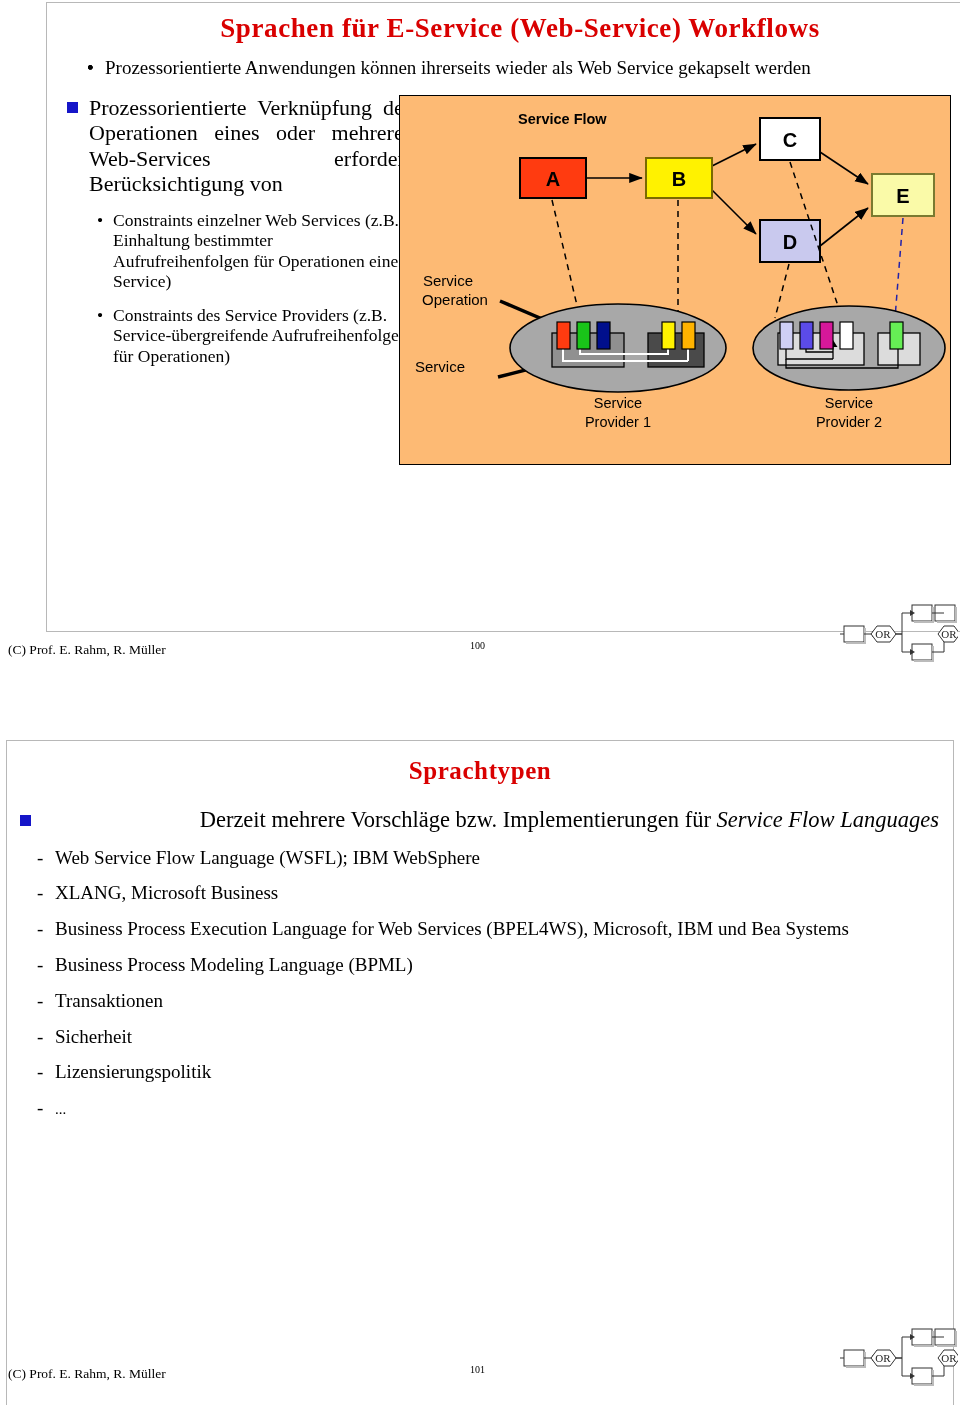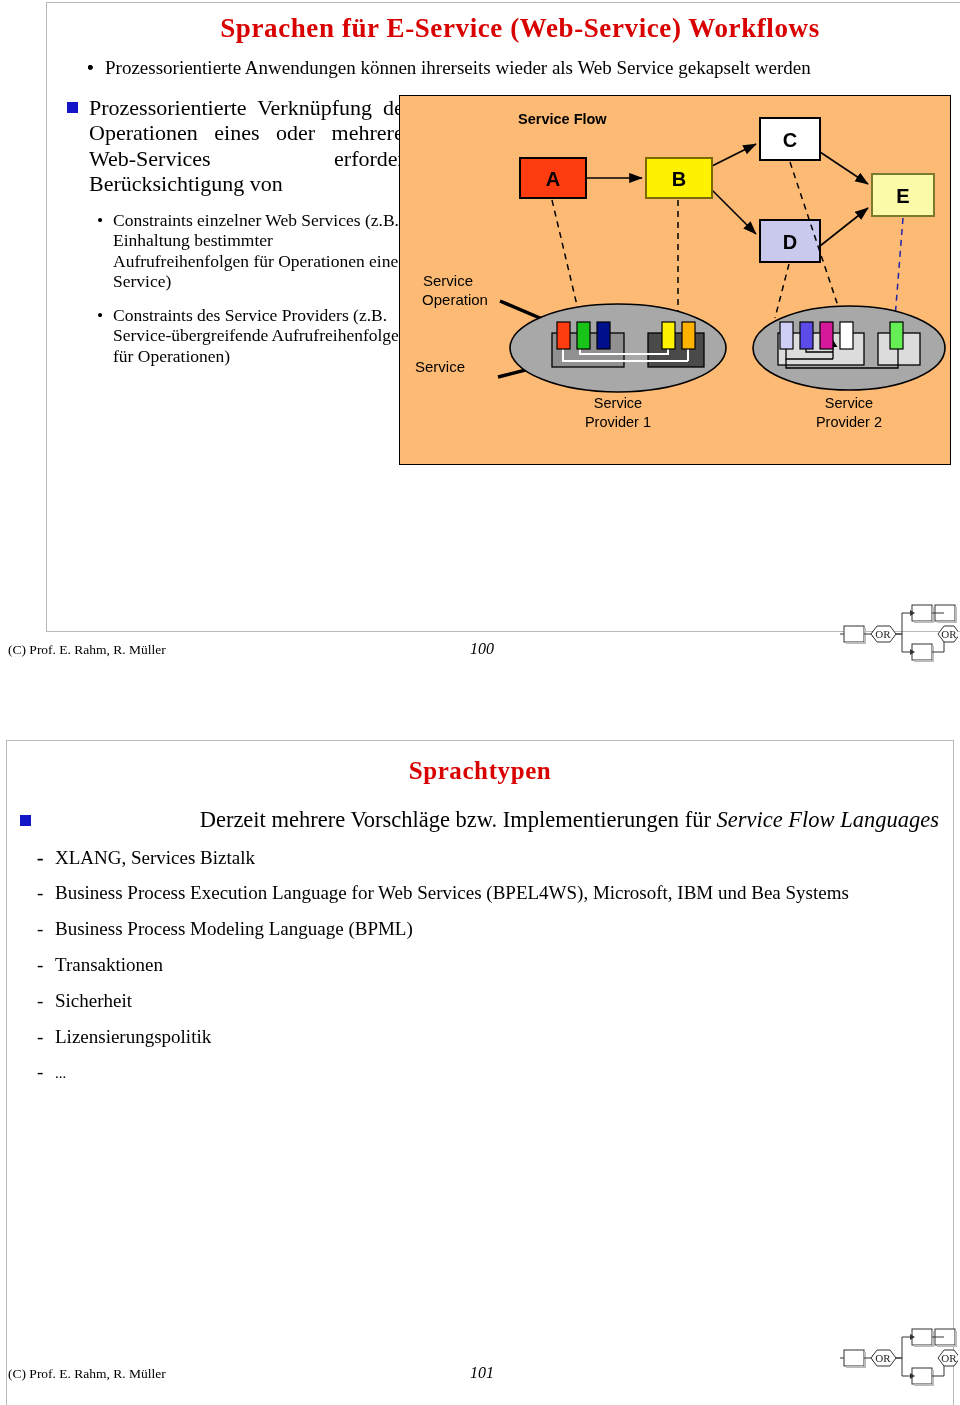--- a/index.html
+++ b/index.html
@@ -124,22 +124,21 @@
   }
   .copyright {
     position: absolute;
     left: 8px; top: 8px;
     font-size: 13.5px;
     white-space: nowrap;
   }
   .pagenum {
     position: absolute;
     left: 470px; top: 6px;
-    font-size: 16px;
-    font-style: italic;
+    font-size: 10px;
   }
   .logo {
     position: absolute;
     right: 2px; top: -34px;
   }
 </style>
 </head>
 <body>
 
 <div class="slide" id="slide-1">
@@ -336,24 +335,25 @@
 
   <div class="slide-title">Sprachtypen</div>
 
   <div class="lvl1" style="margin-top:22px;text-align:right;">
     <span class="sq"></span>
     <span>Derzeit mehrere Vorschläge bzw. Implementierungen für </span><span class="ital">Service Flow Languages</span>
   </div>
 
   <div class="dash">
     <span class="dsh">-</span>
-  </div>
-  <div class="dash">
-    <span class="dsh">-</span>
-    <span>XLANG, Services Biztalk</span>
+    <span>Web Service Flow Language  (WSFL); IBM WebSphere</span>
+  </div>
+  <div class="dash">
+    <span class="dsh">-</span>
+    <span>XLANG, Microsoft Business</span>
   </div>
   <div class="dash">
     <span class="dsh">-</span>
     <span>Business Process Execution Language for Web Services (BPEL4WS), Microsoft, IBM und Bea Systems</span>
   </div>
   <div class="dash">
     <span class="dsh">-</span>
     <span>Business Process Modeling Language (BPML)</span>
   </div>
 

